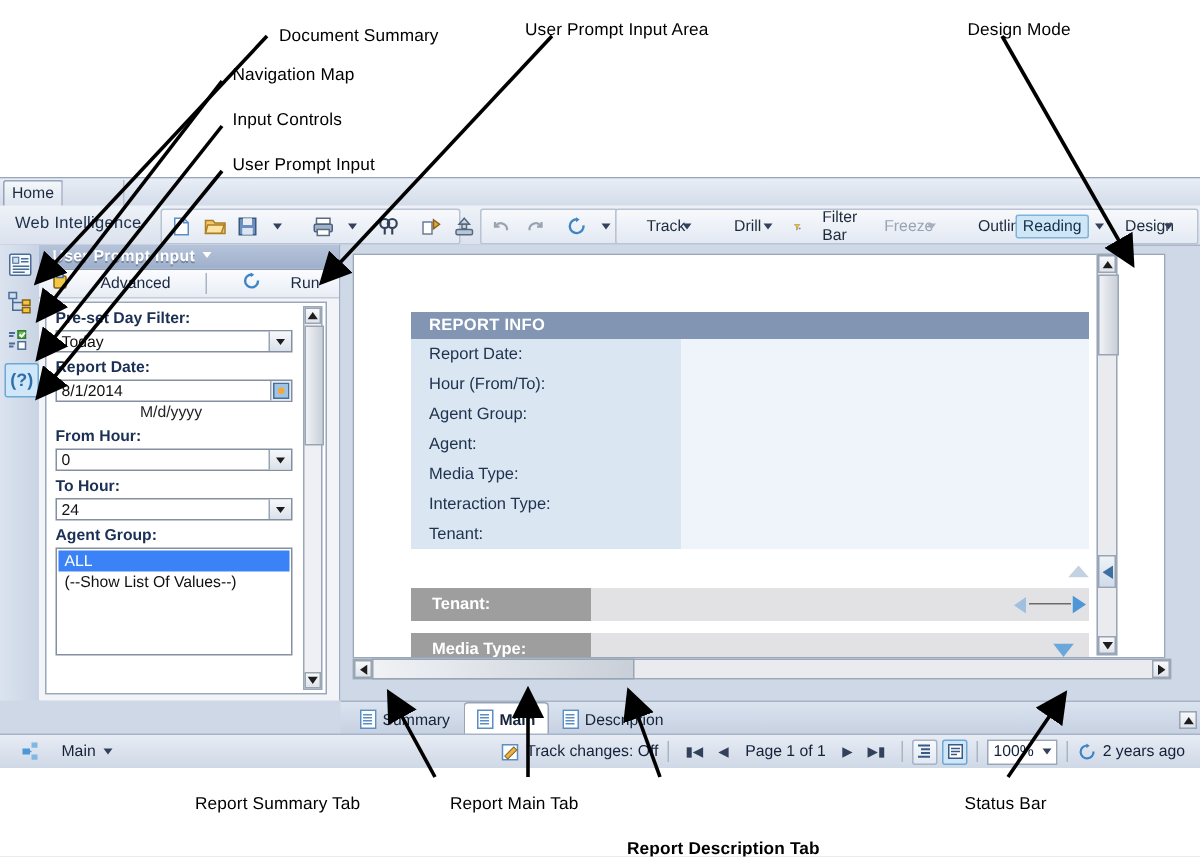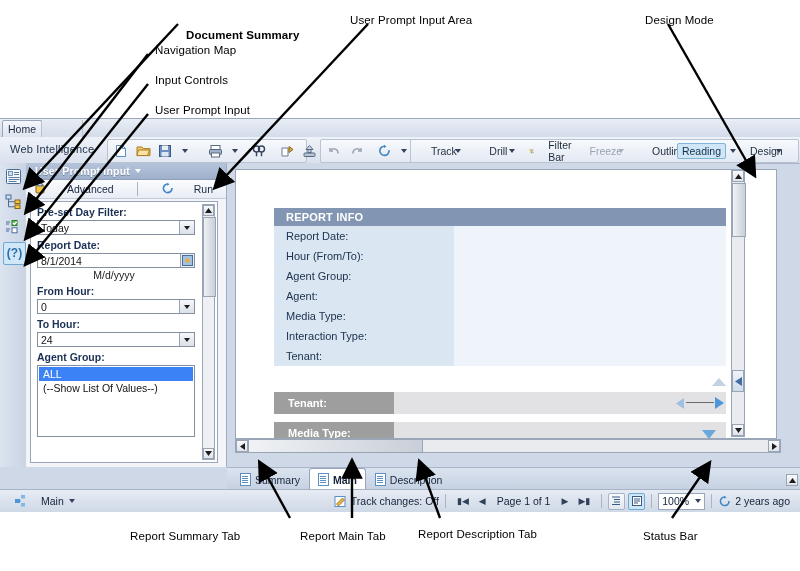--- a/index.html
+++ b/index.html
@@ -233,29 +233,29 @@
   }
   .sm-btn{
     width:15px;height:15px;border:1px solid #a7b3c6;background:linear-gradient(#f7f9fc,#e2e8f1);
     display:flex;align-items:center;justify-content:center;border-radius:2px;
   }
   .arrowglyph{font-size:9px;color:#31415c;line-height:1;}
 </style>
 </head>
 <body>
 
-<div class="annot" style="left:186px;top:29px;font-weight:bold;">Document Summary</div>
+<div class="annot" style="left:186px;top:18px;">Document Summary</div>
 <div class="annot" style="left:155px;top:44px;">Navigation Map</div>
 <div class="annot" style="left:155px;top:74px;">Input Controls</div>
 <div class="annot" style="left:155px;top:104px;">User Prompt Input</div>
 <div class="annot" style="left:350px;top:14px;">User Prompt Input Area</div>
 <div class="annot" style="left:645px;top:14px;">Design Mode</div>
 <div class="annot" style="left:130px;top:530px;">Report Summary Tab</div>
 <div class="annot" style="left:300px;top:530px;">Report Main Tab</div>
-<div class="annot" style="left:418px;top:528px;">Report Description Tab</div>
+<div class="annot" style="left:418px;top:560px;font-weight:bold;">Report Description Tab</div>
 <div class="annot" style="left:643px;top:530px;">Status Bar</div>
 
 <div class="app">
 
   <div class="tabstrip">
     <div class="home-tab">Home</div>
     <div class="tabstrip-rest"></div>
   </div>
 
   <div class="toolbar">

